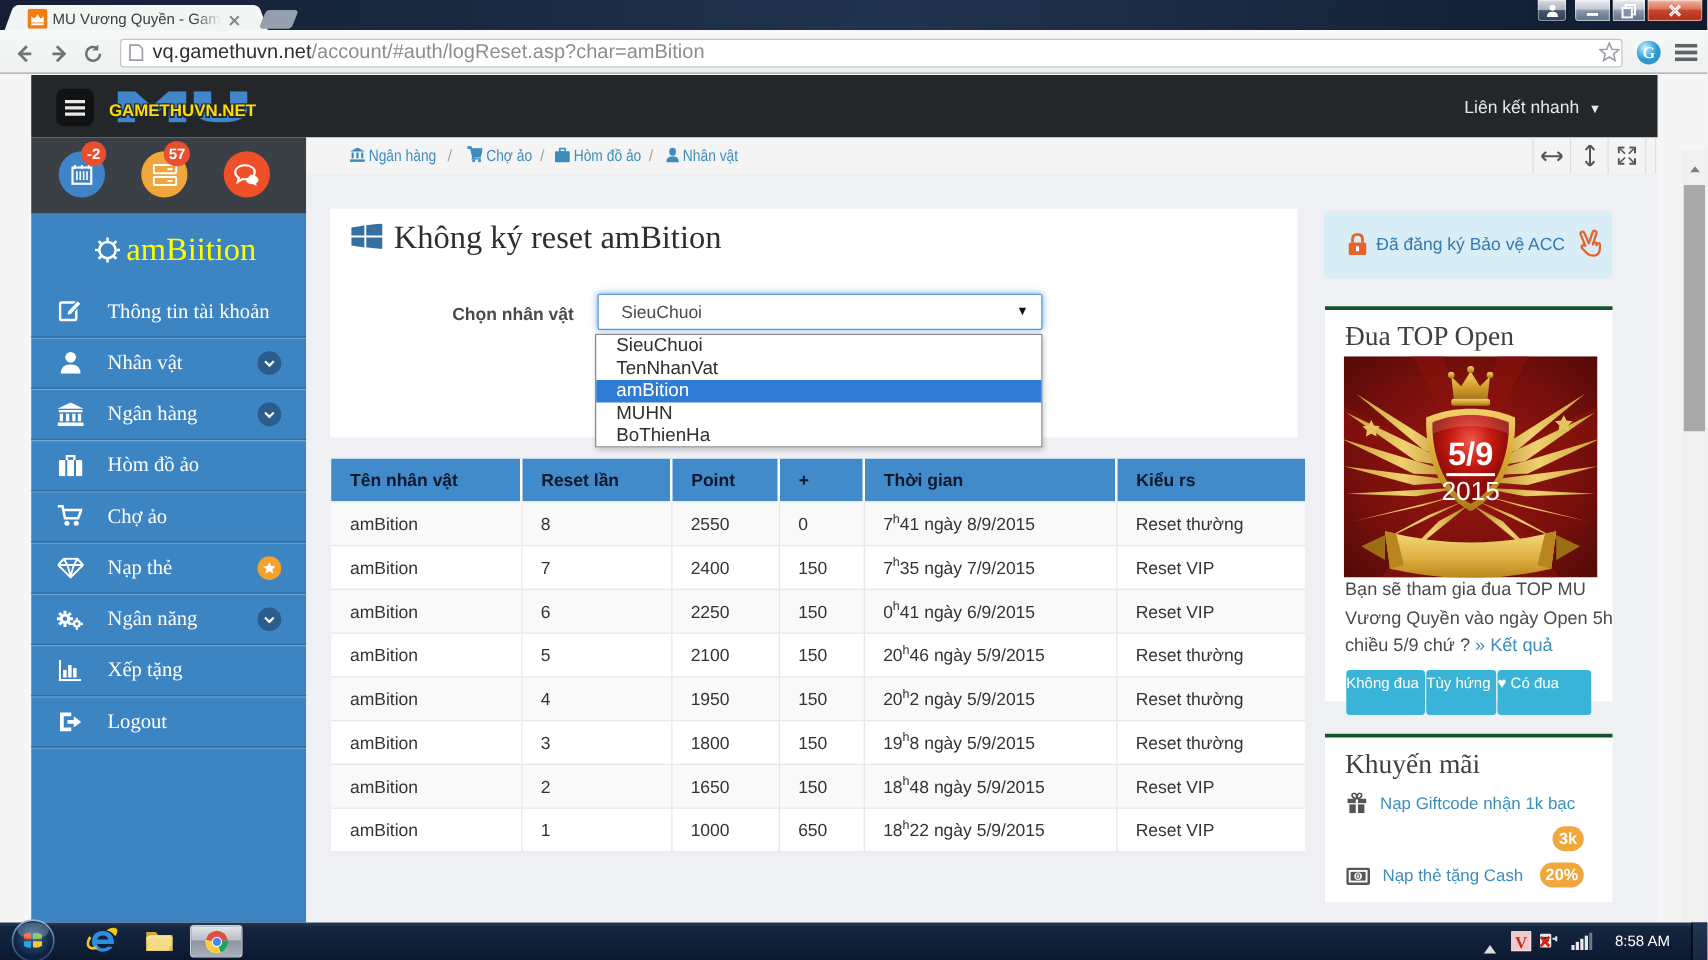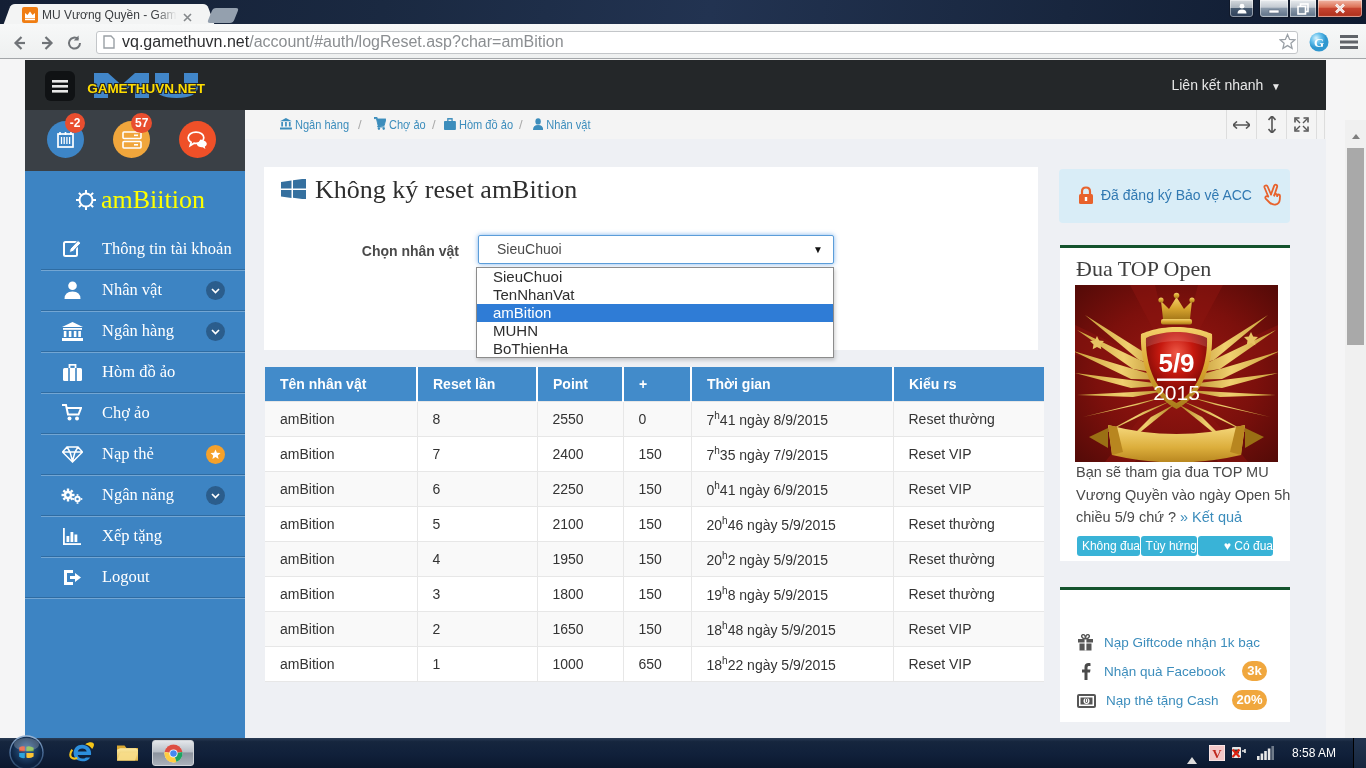--- a/index.html
+++ b/index.html
@@ -37,21 +37,21 @@
 
 #viewport { left:0; top:60px; width:1345px; height:678px; background:#f5f5f6; }
 #pgheader { left:25px; top:0; width:1301px; height:50px; background:#242729; }
 #lienket { right:45px; top:0; height:50px; line-height:50px; color:#e8e8e8; font-size:14px; }
 #iconstrip { left:25px; top:50px; width:220px; height:61px; background:#3a4046; }
 .circ { position:absolute; top:11px; width:37px; height:37px; border-radius:50%; display:flex; align-items:center; justify-content:center; }
 .badge { position:absolute; top:-8px; left:18px; height:20px; min-width:20px; padding:0 4px; background:#e94e2f; border-radius:10px; color:#fff; font-size:12px; font-weight:bold; line-height:20px; text-align:center; }
 #sidebar { left:25px; top:111px; width:220px; height:567px; background:#3d84c3; }
 #sbuser { height:57px; display:flex; align-items:center; justify-content:center; padding-left:10px; }
 #sbuser .nm { font-family:"Liberation Serif",serif; font-size:26px; color:#ffff00; }
-.sbitem { position:relative; height:41px; border-top:1px solid #2f6ca2; box-shadow:inset 0 1px 0 rgba(255,255,255,.28); display:flex; align-items:center; color:#fff;margin-left:16px; }
+.sbitem { position:relative; height:41px; border-top:1px solid #2f6ca2; box-shadow:inset 0 1px 0 rgba(255,255,255,.28); display:flex; align-items:center; color:#fff; }
 .sbitem .ic { width:30px; margin-left:16px; display:flex; justify-content:center; }
 .sbitem .tx { font-family:"Liberation Serif",serif; font-size:16.5px; margin-left:15px; }
 .sbitem .chev { position:absolute; right:20px; top:11px; width:19px; height:19px; border-radius:50%; background:#2b5d8c; display:flex; align-items:center; justify-content:center; }
 .sbitem .star { position:absolute; right:20px; top:11px; width:19px; height:19px; border-radius:50%; background:#f5a12b; display:flex; align-items:center; justify-content:center; }
 #sbend { border-top:1px solid #2f6ca2; box-shadow:inset 0 1px 0 rgba(255,255,255,.28); height:3px;}
 
 #breadcrumb { left:245px; top:50px; width:1081px; height:29px; background:#f4f4f4; font-size:13px; }
 #breadcrumb .bc { position:absolute; top:0; height:29px; line-height:29px; color:#3c8dbc; transform:scaleX(.85); transform-origin:left center; white-space:nowrap; }
 #breadcrumb .sep { color:#a9a9a9; transform:none; }
 .bcell { position:absolute; top:0; width:30px; height:29px; border-left:1px solid #ddd; display:flex; align-items:center; justify-content:center; }
@@ -62,40 +62,40 @@
 #panel1 { left:19px; top:28px; width:774px; height:183px; background:#fff; }
 #hd1 { left:51px; top:8px; font-size:26px; color:#2e2e2e; }
 #lbl { left:0; top:76px; width:195px; font-size:14px; font-weight:bold; color:#4a4a4a; text-align:right; }
 #select { left:214px; top:68px; width:356px; height:29px; background:#fff; border:1px solid #5b9dd9; border-radius:2px; box-shadow:0 0 5px rgba(81,153,230,.75); font-size:14px; color:#4a4a4a; line-height:27px; }
 #ddown { left:231px; top:128px; width:358px; height:91px; background:#fff; border:1px solid #8c8c8c; z-index:30; font-size:15px; color:#2e2e2e; box-shadow:1px 2px 4px rgba(0,0,0,.2);}
 .opt { height:18px; line-height:18px; padding-left:16px; }
 .opt.sel { background:#2f7cd6; color:#fff; }
 
 
 #tbl { left:20px; top:228px; width:779px; border-collapse:collapse; font-size:14px; color:#333; }
-#tbl th { background:#428bca; color:#ffffff; font-size:14px; text-align:left; height:34px; padding:0 0 0 15px; border-left:2px solid #fff; font-weight:bold;}
+#tbl th { background:#428bca; color:#0f172a; font-size:14px; text-align:left; height:34px; padding:0 0 0 15px; border-left:2px solid #fff; font-weight:bold;}
 #tbl th:first-child { border-left:none; }
 #tbl td { height:35px; padding:0 0 0 15px; border-top:1px solid #e7e7e7; border-left:1px solid #e7e7e7; }
 #tbl td:first-child { border-left:none; }
 #tbl tr.odd td { background:#f9f9f9; }
 #tbl tr.even td { background:#fff; }
 #tbl tbody { border-bottom:1px solid #e7e7e7; }
 sup { font-size:10px; vertical-align:6px; }
 
 
 #alert { left:814px; top:30px; width:231px; height:54px; background:#d9edf7; border-radius:4px; color:#3179b2; font-size:14px; }
 .rpanel { position:absolute; left:815px; width:230px; background:#fff; border-top:3px solid #14532d; }
 #rp1 { top:106px; height:316px; }
 #rp2 { top:448px; height:135px; }
 .rtitle { font-family:"Liberation Serif",serif; font-size:22px; color:#3f3f3f; margin:8px 0 0 16px; }
 #banner { position:absolute; left:15px; top:37px; width:203px; height:177px; }
 #rp1 p { position:absolute; left:16px; top:213px; width:216px; font-size:14.5px; color:#4a4a4a; line-height:22.5px; }
 #rp1 p a { color:#3c8dbc; text-decoration:none; }
 .pollbtns { position:absolute; left:17px; top:288px; }
-.pbtn { position:absolute; top:0; height:20px; background:#39b3d7; color:#fff; font-size:12px; text-align:right; line-height:20px; border-radius:3px; }
+.pbtn { position:absolute; top:0; height:36px; background:#39b3d7; color:#fff; font-size:12px; text-align:left; line-height:20px; border-radius:3px; }
 .promo { position:absolute; left:17px; height:29px; display:flex; align-items:center; font-size:13.5px; }
 .promo a { color:#3c8dbc; text-decoration:none; margin-left:10px; }
 .obadge { position:absolute; background:#f0a73e; color:#fff; font-size:13px; font-weight:bold; border-radius:10px; height:20px; line-height:20px; text-align:center; }
 
 
 #scroll { left:1345px; top:60px; width:21px; height:678px; background:#f0f0f0; }
 #sthumb { left:2px; top:28px; width:17px; height:197px; background:#a9a9a9; }
 
 
 #taskbar { left:0; top:738px; width:1366px; height:30px;
@@ -654,36 +654,31 @@
       </div>
       <p>Bạn sẽ tham gia đua TOP MU Vương Quyền vào ngày Open 5h chiều 5/9 chứ ? <a>» Kết quả</a></p>
       <div class="pollbtns">
         <div class="pbtn" style="left:0;width:63px;">Không đua</div>
         <div class="pbtn" style="left:64px;width:56px;">Tùy hứng</div>
         <div class="pbtn" style="left:121px;width:75px;">♥ Có đua</div>
       </div>
     </div>
 
     <div class="rpanel" id="rp2">
+      <div class="rtitle">Khuyến mãi</div>
       <div class="promo" style="top:38px;">
           <svg width="17" height="17">
             <g fill="#565656">
               <rect x="1" y="5" width="15" height="3.5"></rect>
               <rect x="2.5" y="9.5" width="12" height="7"></rect>
               <rect x="7.6" y="5" width="1.8" height="11.5" fill="#fff"></rect>
               <path d="M8.5 4.8 C4.5 4.8 3.5 1 6 .6 C7.6 .4 8.5 2.5 8.5 4.8 C8.5 2.5 9.4 .4 11 .6 C13.5 1 12.5 4.8 8.5 4.8 Z" fill="none" stroke="#565656" stroke-width="1.4"></path>
             </g>
           </svg>
           <a>Nạp Giftcode nhận 1k bạc</a>
-        </div>
-      <div class="promo" style="top:67px;">
-          <svg width="17" height="17">
-            <path d="M11.5 0 C9 0 7.5 1.5 7.5 4 V6.5 H5 V9.5 H7.5 V17 H10.5 V9.5 H13 L13.5 6.5 H10.5 V4.5 C10.5 3.5 11 3 12 3 H13.5 V0.2 C13 .1 12.3 0 11.5 0 Z" fill="#4a4a4a"></path>
-          </svg>
-          <a>Nhận quà Facebook</a>
         </div>
       <div class="promo" style="top:96px;">
           <svg width="19" height="14">
             <rect x="0" y="0" width="19" height="14" rx="2" fill="#565656"></rect>
             <rect x="2" y="2" width="15" height="10" fill="#fff"></rect>
             <rect x="3.5" y="3.5" width="12" height="7" fill="#565656"></rect>
             <circle cx="9.5" cy="7" r="3" fill="#fff"></circle>
             <text x="9.5" y="9.3" text-anchor="middle" font-size="6.5" font-weight="bold" fill="#565656">0</text>
           </svg>
           <a>Nạp thẻ tặng Cash</a>

